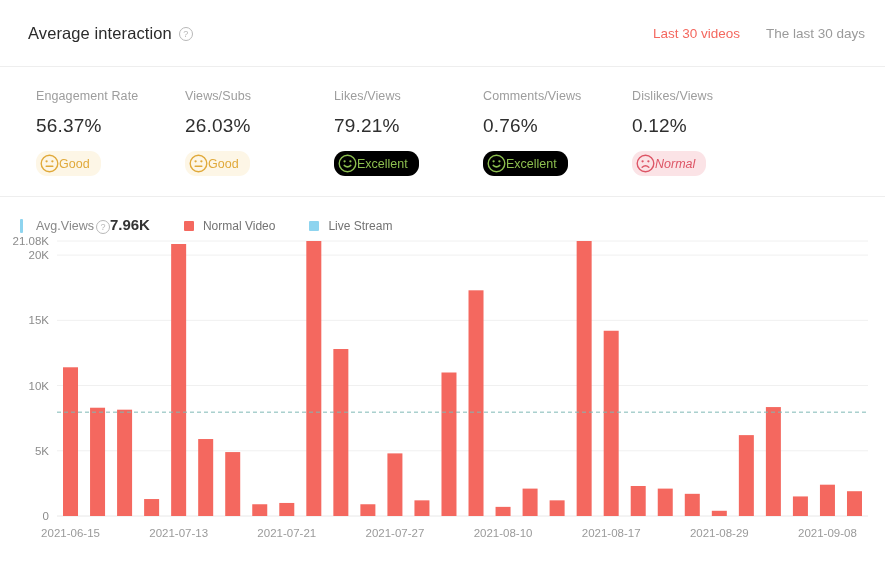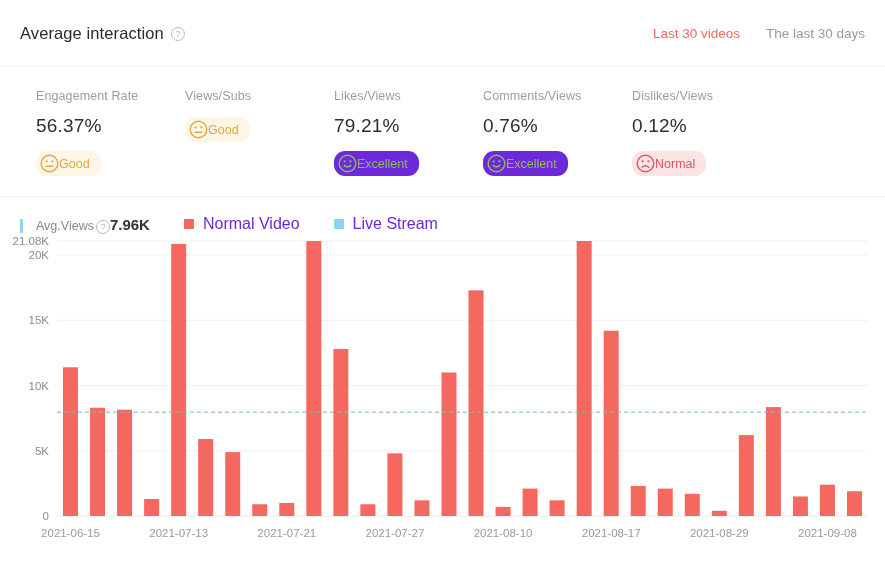--- a/index.html
+++ b/index.html
@@ -10,21 +10,21 @@
     font-family: "Liberation Sans", "DejaVu Sans", sans-serif;
     color: #333;
     overflow: hidden;
   }
   #app { width: 885px; height: 576px; position: relative; background:#fff; }
 
   
   .header {
     height: 67px;
     display: flex; align-items: center;
-    padding: 0 20px 0 20px;
+    padding: 0 20px 0 28px;
     border-bottom: 1px solid #eeeeee;
     position: relative;
   }
   .header-title {
     font-size: 16.5px;
     color: #2b2b2b;
     letter-spacing: .1px;
   }
   .help-icon {
     display: inline-flex; align-items: center; justify-content: center;
@@ -53,39 +53,39 @@
   }
   .badge {
     display: inline-flex; align-items: center; 
     margin-top: 14px;
     padding: 3px 11px 3px 4px;
     border-radius: 11px;
     font-size: 12.5px;
   }
   .badge .face { width: 19px; height: 19px; flex: 0 0 19px; display:block; }
   .badge.good      { background: #fdf6e6; color: #e0a93a; }
-  .badge.excellent { background: #6d28d9; color: #8dbf4f; }
-  .badge.normal    { background: #fbe3e6; color: #dd5566; }
+  .badge.excellent { background: #000000; color: #8dbf4f; }
+  .badge.normal    { background: #fbe3e6; color: #dd5566; font-style: italic; }
 
   
   .chart-block { position: relative; padding: 0; }
   .legend {
     display: flex; align-items: flex-end;
     padding: 16px 0 0 20px;
     height: 36px;
   }
   .legend-bar {
     width: 3px; height: 14px; background: #8ed4ef; border-radius: 1px;
     margin-right: 13px;
   }
   .legend-avg-label { font-size: 12.5px; color: #888; display:flex; align-items:center; }
   .legend-avg-value { font-size: 15px; color: #333; font-weight: bold; margin-left: 0; }
   .legend-item { display: flex; align-items: center; margin-left: 34px; }
   .legend-swatch { width: 10px; height: 10px; margin-right: 9px; border-radius: 1px; }
-  .legend-text { font-size: 16px; color: #6d28d9; }
+  .legend-text { font-size: 12px; color: #737373; }
 
   
   .plot-wrap { position: relative; width: 885px; height: 320px; }
   .plot-svg { display: block; }
   .ylabel { font-size: 11.5px; fill: #8b8b8b; }
   .xlabel { font-size: 11.5px; fill: #9a9a9a; }
   .gridline { stroke: #f0f0f0; stroke-width: 1; }
   .axisline { stroke: #e8e8e8; stroke-width: 1; }
   .avgline { stroke: #7fb8b5; stroke-width: 1; stroke-dasharray: 4 3; }
 </style>
@@ -108,21 +108,21 @@
           <span>
             <svg viewBox="0 0 19 19" class="face">
               <circle cx="9.5" cy="9.5" r="8.3" fill="none" stroke="#e0a93a" stroke-width="1.4"></circle>
               <circle cx="6.6" cy="7.3" r="1.15" fill="#e0a93a"></circle>
               <circle cx="12.4" cy="7.3" r="1.15" fill="#e0a93a"></circle>
               <line x1="6.2" y1="12.2" x2="12.8" y2="12.2" stroke="#e0a93a" stroke-width="1.5" stroke-linecap="round"></line>
             </svg>
           </span>
           <span>Good</span>
         </div></div>
-      <div class="metric"><div class="metric-label">Views/Subs</div><div class="badge good">
+      <div class="metric"><div class="metric-label">Views/Subs</div><div class="metric-value">26.03%</div><div class="badge good">
           <span>
             <svg viewBox="0 0 19 19" class="face">
               <circle cx="9.5" cy="9.5" r="8.3" fill="none" stroke="#e0a93a" stroke-width="1.4"></circle>
               <circle cx="6.6" cy="7.3" r="1.15" fill="#e0a93a"></circle>
               <circle cx="12.4" cy="7.3" r="1.15" fill="#e0a93a"></circle>
               <line x1="6.2" y1="12.2" x2="12.8" y2="12.2" stroke="#e0a93a" stroke-width="1.5" stroke-linecap="round"></line>
             </svg>
           </span>
           <span>Good</span>
         </div></div>

